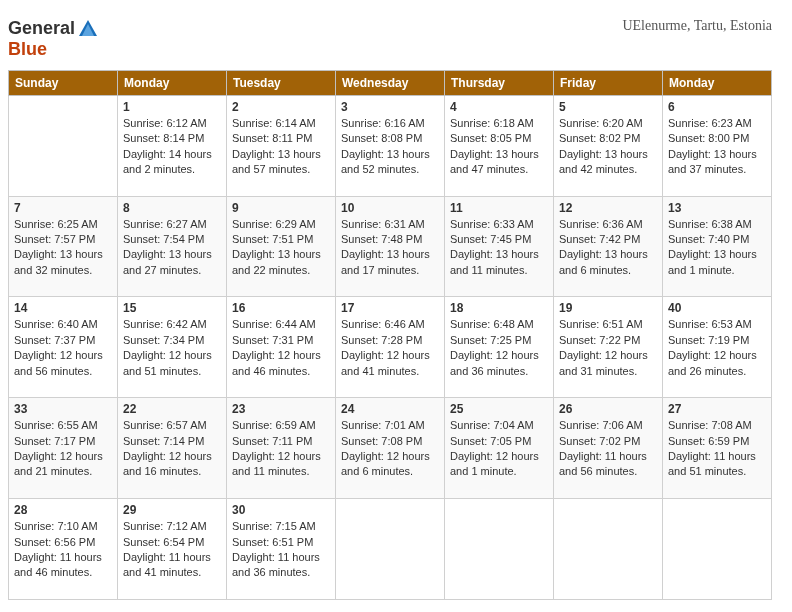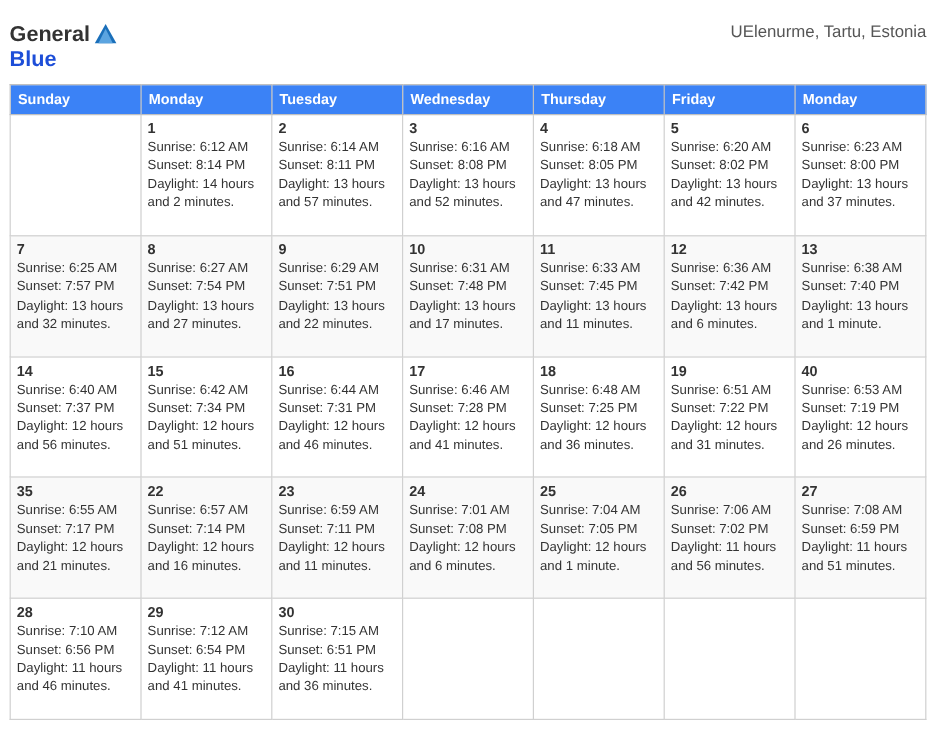--- a/index.html
+++ b/index.html
@@ -26,38 +26,39 @@
     .logo {
       display: flex;
       align-items: center;
     }
     .logo-text {
       font-size: 18px;
       font-weight: bold;
       line-height: 1.1;
     }
     .logo-general { color: #333; }
-    .logo-blue { color: #1d4ed8; }
+    .logo-blue { color: #c2410c; }
     .logo-icon {
       width: 22px;
       height: 22px;
       margin-left: 2px;
     }
     .title-block {
       text-align: right;
     }
     .month-title {
       font-size: 32px;
       font-weight: bold;
       color: #333;
       line-height: 1.1;
     }
     .subtitle {
       font-size: 14px;
       color: #555;
+      font-family: Liberation Serif, serif;
     }
     .calendar {
       width: 100%;
       border-collapse: collapse;
       flex: 1;
     }
     .calendar th {
       background-color: #2e75c8;
       color: #fff;
       font-size: 12px;
@@ -84,21 +85,21 @@
     .day-info {
       font-size: 11px;
       line-height: 1.4;
       color: #333;
     }
     .empty-cell {
       background: #fafafa;
     }
     tr:nth-child(even) td { background: #f9f9f9; }
     tr:nth-child(odd) td { background: #ffffff; }
-    .calendar thead tr th { background: #3b82f6; }
+    .calendar thead tr th { background: #a16207; }
   </style>
 </head>
 <body>
 
 <div class="page">
   <div class="header">
     <div class="logo">
       <div>
         <div style="display:flex;align-items:center;">
           <span class="logo-text logo-general">General</span>
@@ -212,21 +213,21 @@
             <span class="day-num">19</span>
             <div class="day-info">Sunrise: 6:51 AM<br>Sunset: 7:22 PM<br>Daylight: 12 hours and 31 minutes.</div>
           </td>
           <td>
             <span class="day-num">40</span>
             <div class="day-info">Sunrise: 6:53 AM<br>Sunset: 7:19 PM<br>Daylight: 12 hours and 26 minutes.</div>
           </td>
         </tr>
         <tr>
           <td>
-            <span class="day-num">35</span>
+            <span class="day-num">33</span>
             <div class="day-info">Sunrise: 6:55 AM<br>Sunset: 7:17 PM<br>Daylight: 12 hours and 21 minutes.</div>
           </td>
           <td>
             <span class="day-num">22</span>
             <div class="day-info">Sunrise: 6:57 AM<br>Sunset: 7:14 PM<br>Daylight: 12 hours and 16 minutes.</div>
           </td>
           <td>
             <span class="day-num">23</span>
             <div class="day-info">Sunrise: 6:59 AM<br>Sunset: 7:11 PM<br>Daylight: 12 hours and 11 minutes.</div>
           </td>

